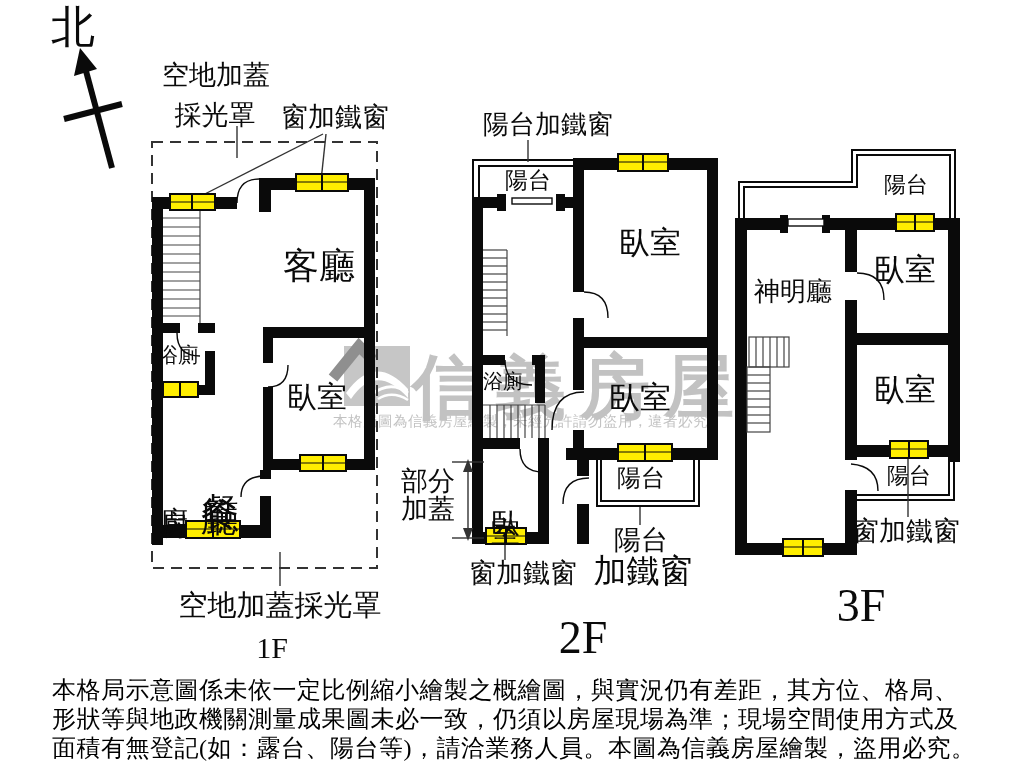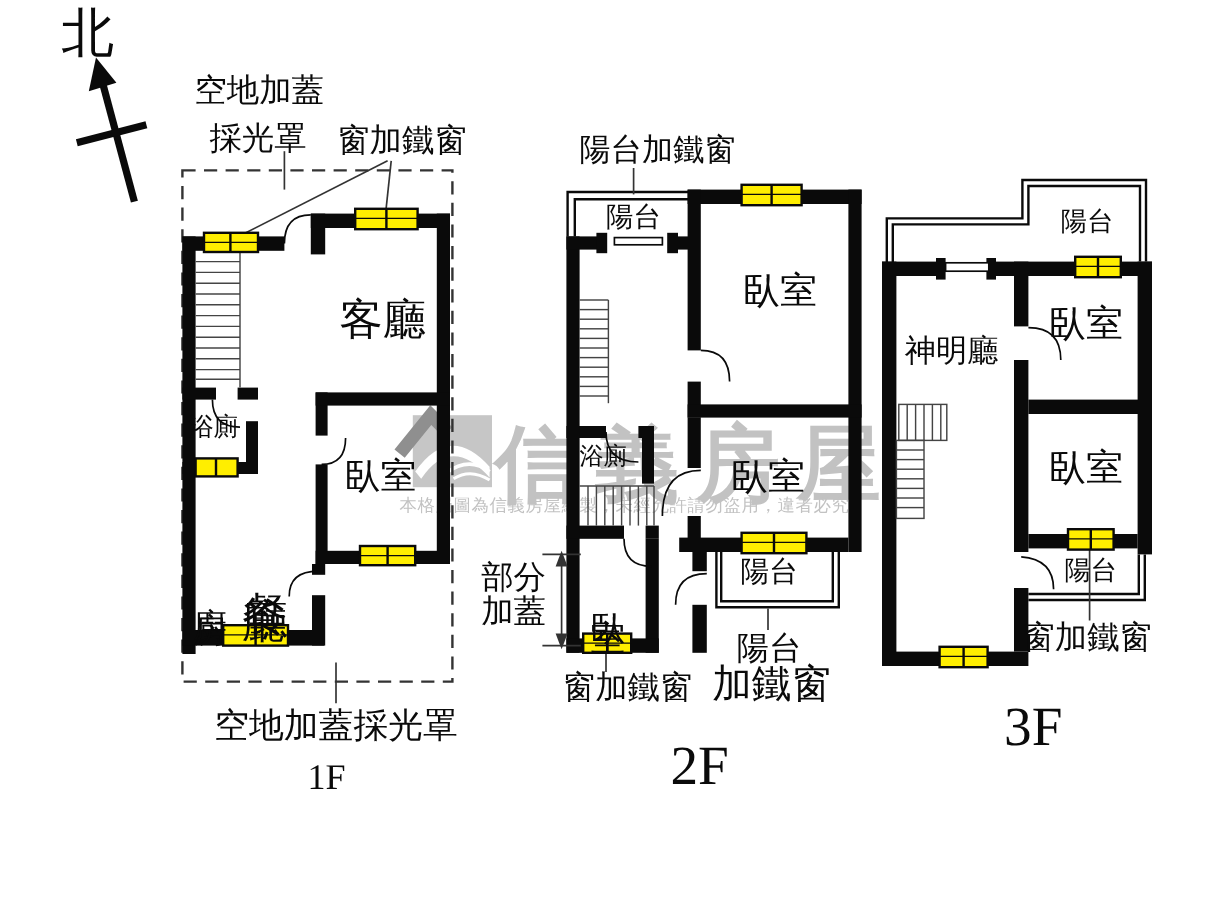--- a/index.html
+++ b/index.html
@@ -305,14 +305,19 @@
   <div class="lbl" style="left:583px;top:612px;font-size:46px;margin-top:26px;">2F</div>
 
   <div class="lbl" style="left:906px;top:185px;font-size:22px;">陽台</div>
   <div class="lbl" style="left:793px;top:292px;font-size:26px;">神明廳</div>
   <div class="lbl" style="left:905px;top:270px;font-size:31px;">臥室</div>
   <div class="lbl" style="left:905px;top:390px;font-size:31px;">臥室</div>
   <div class="lbl" style="left:909px;top:476px;font-size:22px;">陽台</div>
   <div class="lbl" style="left:906px;top:531px;font-size:27px;">窗加鐵窗</div>
   <div class="lbl" style="left:861px;top:606px;font-size:46px;">3F</div>
 
+  <div class="disclaimer">
+    <div>本格局示意圖係未依一定比例縮小繪製之概繪圖，與實況仍有差距，其方位、格局、</div>
+    <div>形狀等與地政機關測量成果圖未必一致，仍須以房屋現場為準；現場空間使用方式及</div>
+    <div>面積有無登記(如：露台、陽台等)，請洽業務人員。本圖為信義房屋繪製，盜用必究。</div>
+  </div>
 
 </div>
 
 </body></html>

